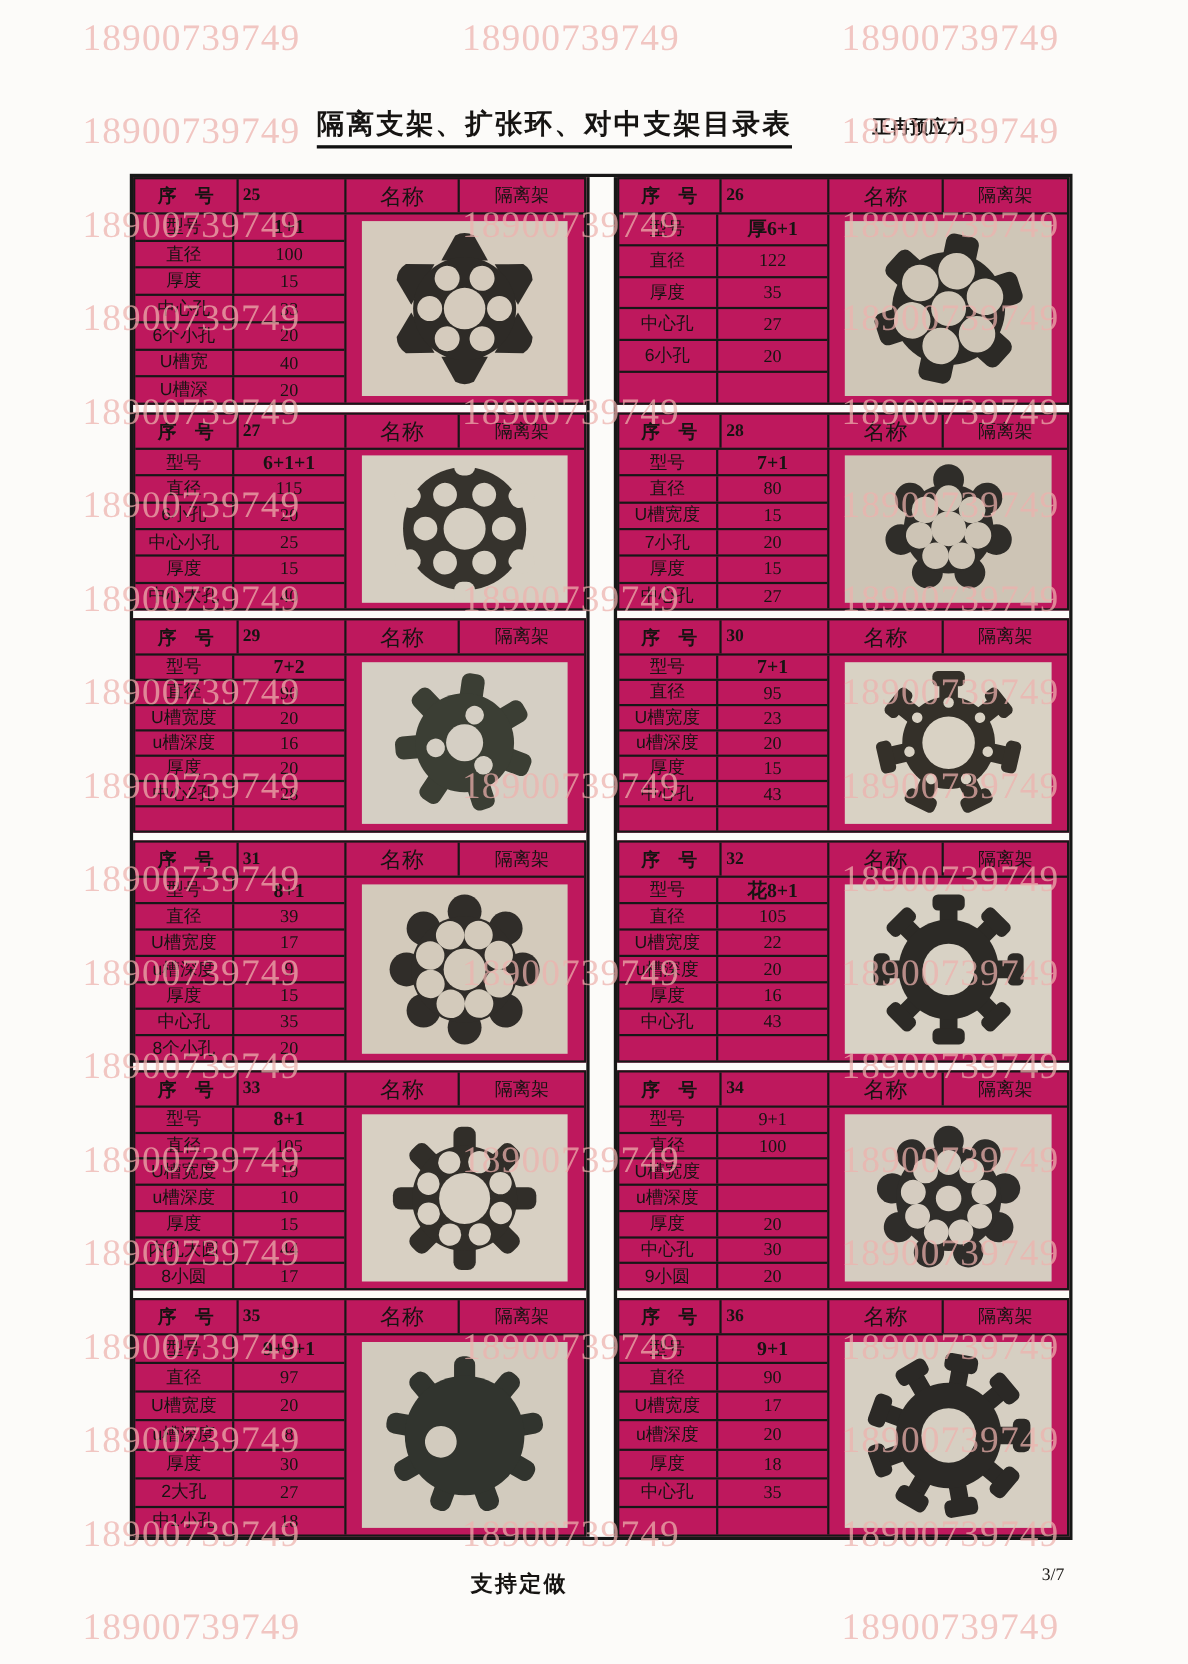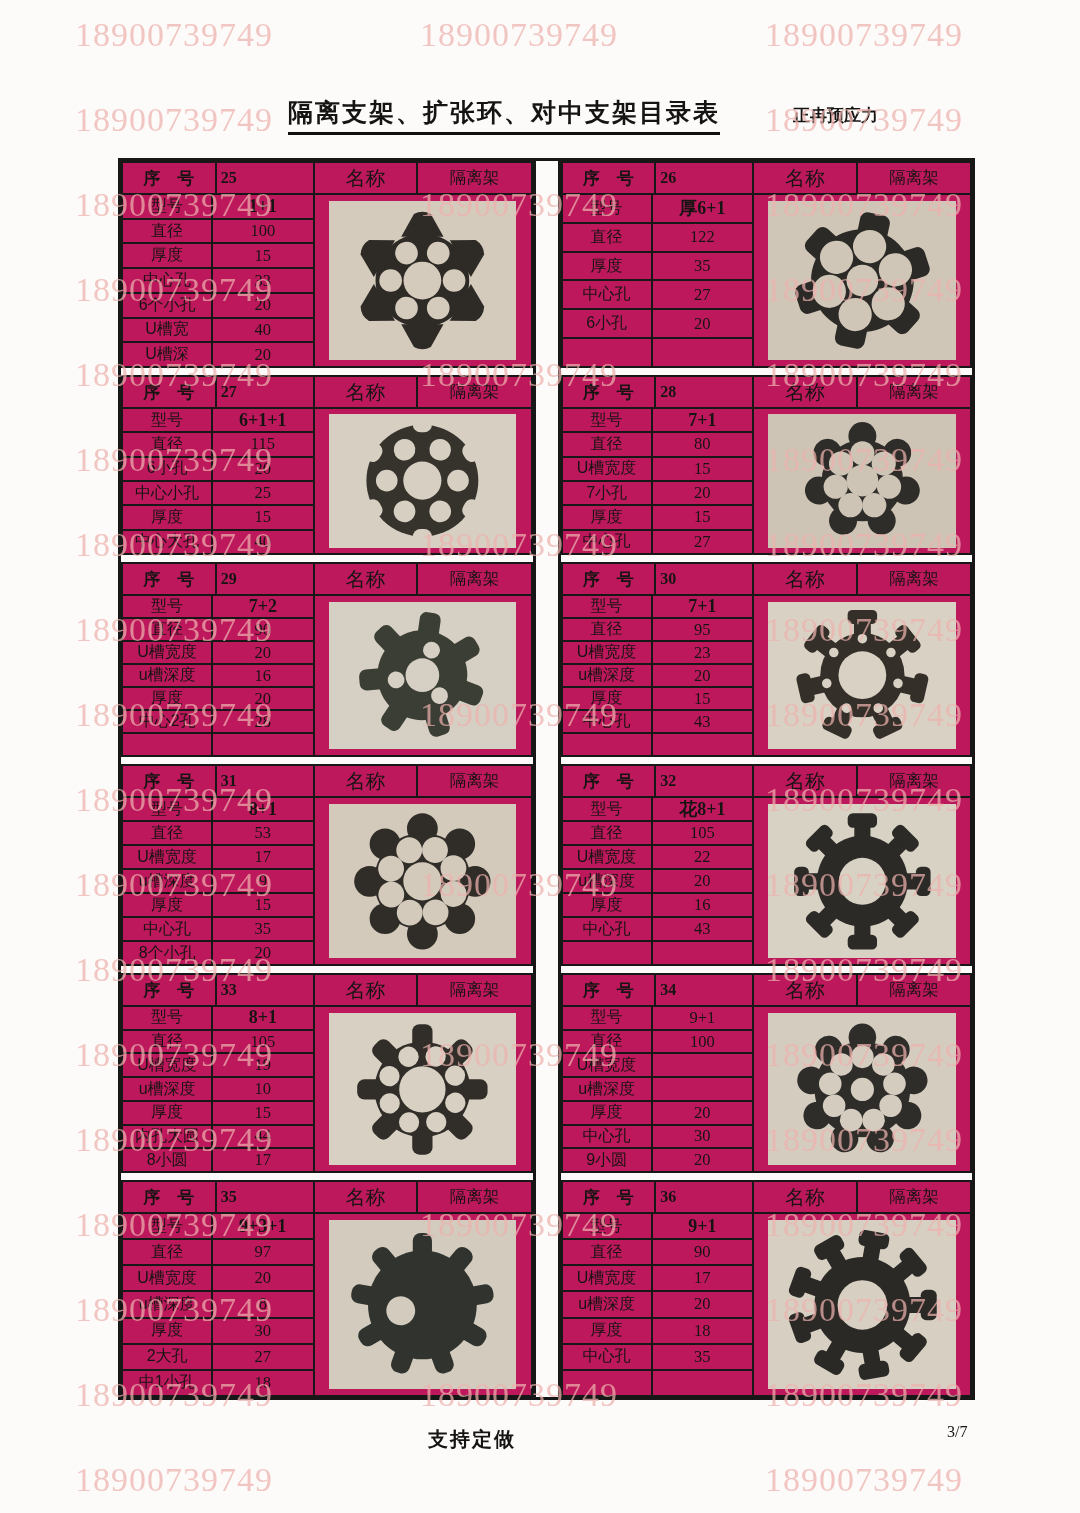--- a/index.html
+++ b/index.html
@@ -618,21 +618,21 @@
           <div class="h-nameval">隔离架</div>
         </div>
         <div class="bbody">
           <div class="specs">
             <div class="srow">
               <div class="slabel">型号</div>
               <div class="svalue bold">8+1</div>
             </div>
             <div class="srow">
               <div class="slabel">直径</div>
-              <div class="svalue">53</div>
+              <div class="svalue">39</div>
             </div>
             <div class="srow">
               <div class="slabel">U槽宽度</div>
               <div class="svalue">17</div>
             </div>
             <div class="srow">
               <div class="slabel">u槽深度</div>
               <div class="svalue">9</div>
             </div>
             <div class="srow">

